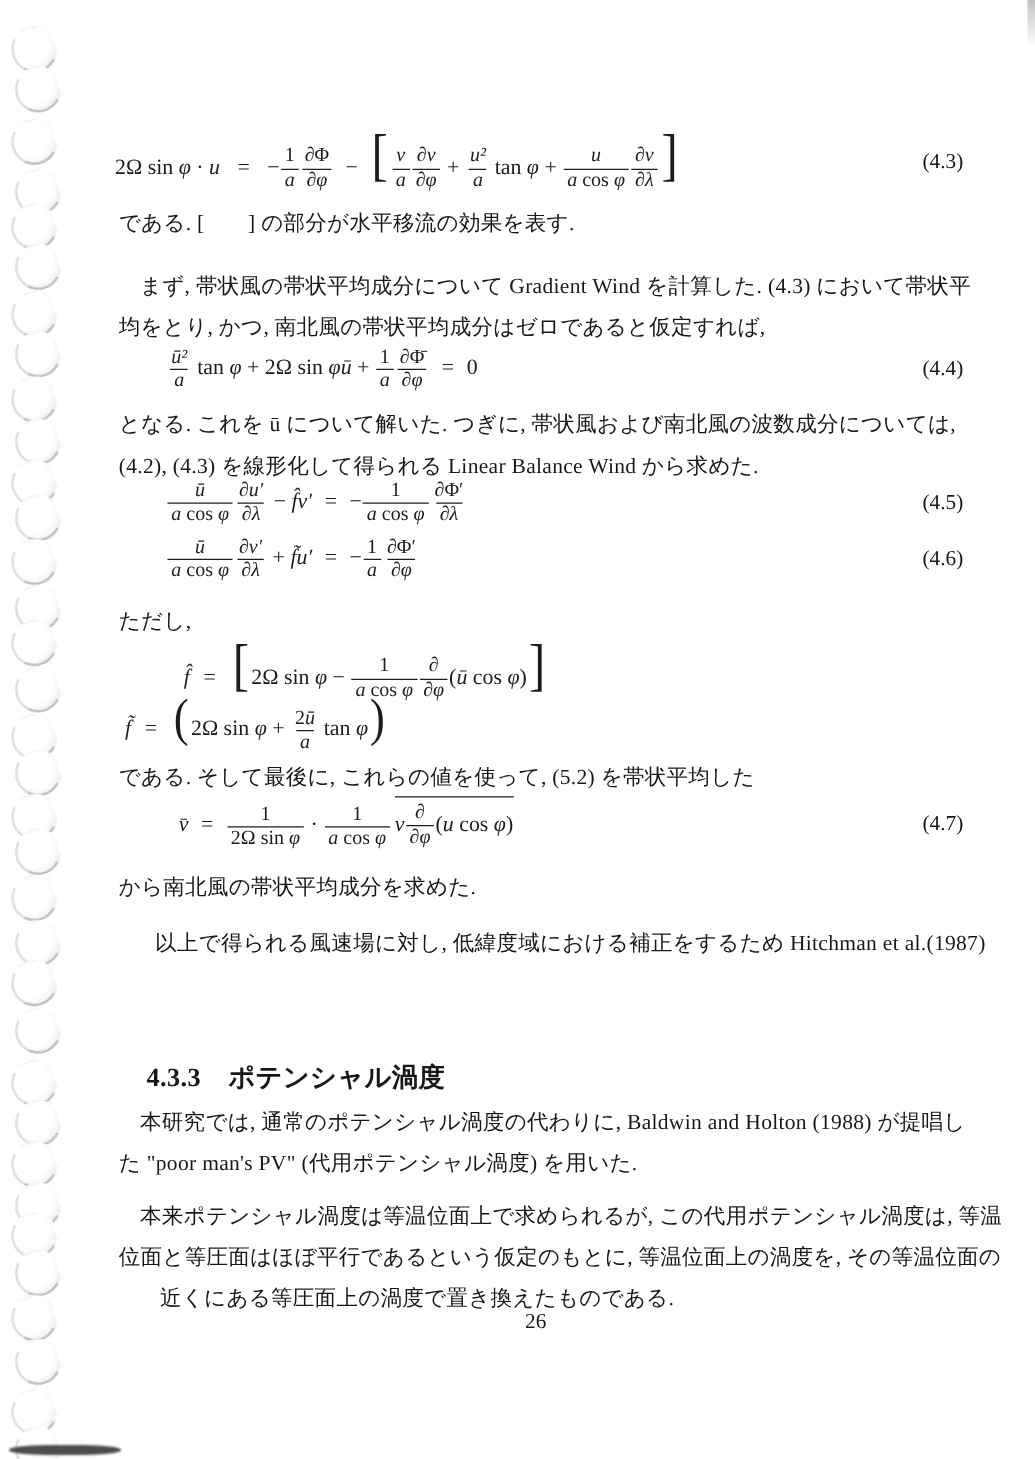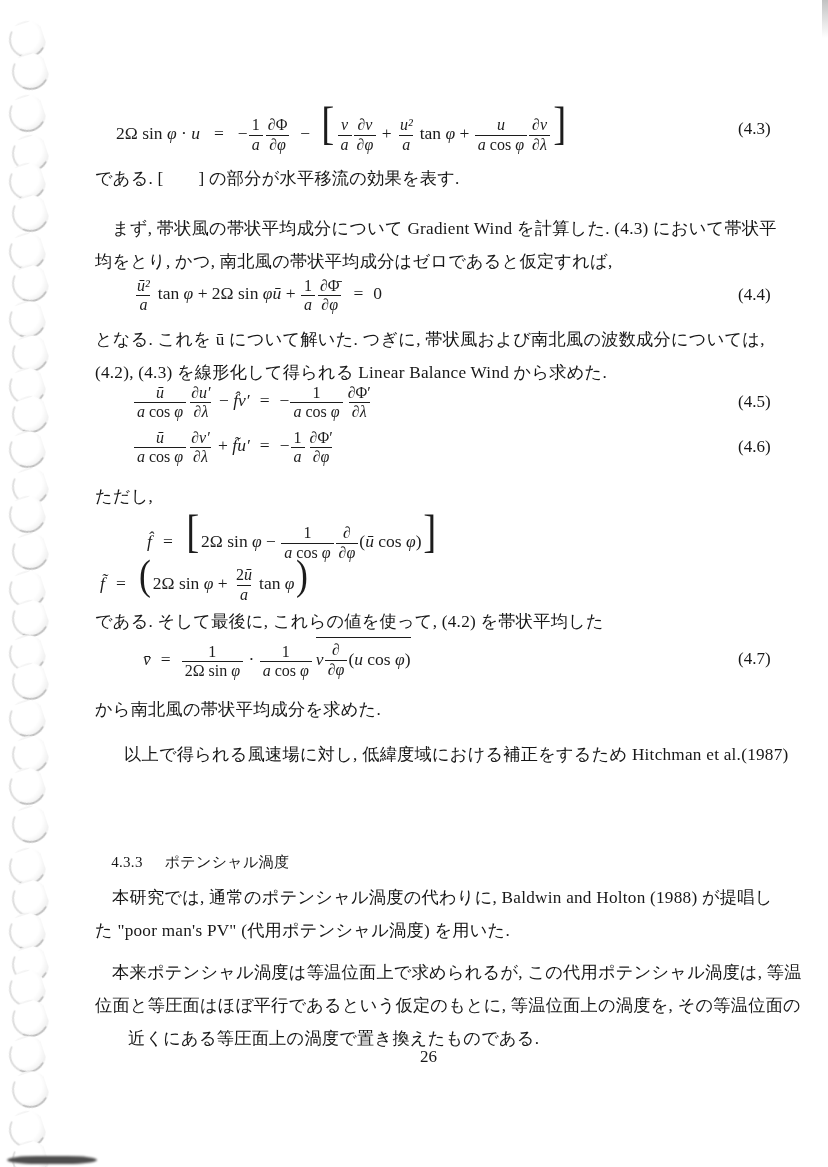--- a/index.html
+++ b/index.html
@@ -31,21 +31,21 @@
     position:absolute;right:0;top:0;width:6px;height:38px;
     background:linear-gradient(180deg,#c2c2c2,rgba(255,255,255,0));
   }
   
   .tl{
     position:absolute;
     font-size:17.2px;line-height:21px;
     letter-spacing:.25px;white-space:pre;
     color:#171717;
   }
-  .heading{font-weight:normal;font-size:15px;letter-spacing:.3px;}
+  .heading{font-weight:bold;font-size:21px;letter-spacing:.3px;}
   .heading .hnum{margin-right:22px;font-family:"Liberation Serif","DejaVu Serif",serif;}
   .pageno{
     position:absolute;left:95px;width:667px;text-align:center;
     font-size:17px;color:#171717;
   }
   
   .eq{
     position:absolute;left:0;right:0;
     display:flex;align-items:center;
     font-size:17.5px;color:#1c1c1c;
@@ -110,21 +110,21 @@
       <div class="hole" style="top: 970px; left: 9px;"></div>
       <div class="hole" style="top: 1000px; left: 12px;"></div>
       <div class="hole" style="top: 1036px; left: 9px;"></div>
       <div class="hole" style="top: 1071px; left: 12px;"></div>
       <div class="hole" style="top: 1111px; left: 9px;"></div>
       <div class="hole" style="top: 1141px; left: 12px;"></div>
     </div>
   <div class="mark-bottom"></div>
   <div class="mark-topright"></div>
 
-  <div class="eq" style="top:98px;height:62px;padding-left:116px;">
+  <div class="eq" style="top:98px;height:62px;padding-left:92px;">
     <span class="eq-content"><span class="mx">2Ω <span class="mr">sin</span> <i>φ</i> · <i>u</i></span><span class="sp" style="width: 14px;"></span><span class="mx">=</span><span class="sp" style="width: 14px;"></span><span class="mx">−</span><span class="frac">
           <span class="num">1</span>
           <span class="den"><i>a</i></span>
         </span><span class="frac">
           <span class="num">∂Φ</span>
           <span class="den">∂<i>φ</i></span>
         </span><span class="sp" style="width: 9px;"></span><span class="mx">−</span><span class="sp" style="width: 9px;"></span><span class="bigb" style="font-size: 46px;">[</span><span class="frac">
           <span class="num"><i>v</i></span>
           <span class="den"><i>a</i></span>
         </span><span class="frac">
@@ -211,21 +211,21 @@
         </span><span class="mx">(<i>ū</i> <span class="mr">cos</span> <i>φ</i>)</span><span class="bigb" style="font-size: 46px;">]</span></span>
   </div>
 
   <div class="eq" style="top:557px;height:48px;padding-left:100px;">
     <span class="eq-content"><span class="mx"><i>f̃</i></span><span class="sp" style="width: 11px;"></span><span class="mx">=</span><span class="sp" style="width: 11px;"></span><span class="bigb" style="font-size: 42px;">(</span><span class="mx">2Ω <span class="mr">sin</span> <i>φ</i> + </span><span class="frac">
           <span class="num">2<i>ū</i></span>
           <span class="den"><i>a</i></span>
         </span><span class="sp" style="width: 3px;"></span><span class="mx"><span class="mr">tan</span> <i>φ</i></span><span class="bigb" style="font-size: 42px;">)</span></span>
   </div>
 
-  <div class="tl" style="left:95px;top:611px;">である. そして最後に, これらの値を使って, (4.2) を帯状平均した</div>
+  <div class="tl" style="left:95px;top:611px;">である. そして最後に, これらの値を使って, (5.2) を帯状平均した</div>
 
   <div class="eq" style="top:633px;height:52px;padding-left:143px;">
     <span class="eq-content"><span class="mx"><i>v̄</i></span><span class="sp" style="width: 10px;"></span><span class="mx">=</span><span class="sp" style="width: 10px;"></span><span class="frac">
           <span class="num">1</span>
           <span class="den">2Ω <span class="mr">sin</span> <i>φ</i></span>
         </span><span class="mx"> · </span><span class="frac">
           <span class="num">1</span>
           <span class="den"><i>a</i> <span class="mr">cos</span> <i>φ</i></span>
         </span><span class="oline">
           <span class="mx"><i>v</i></span>

